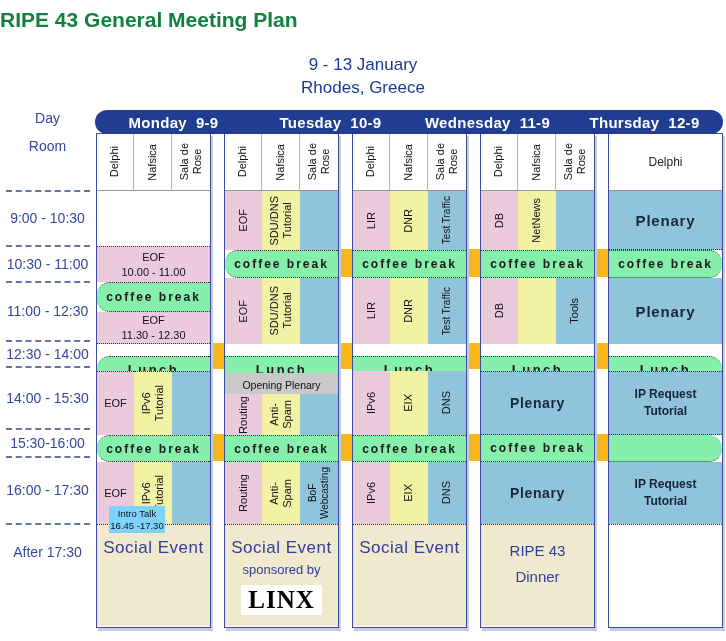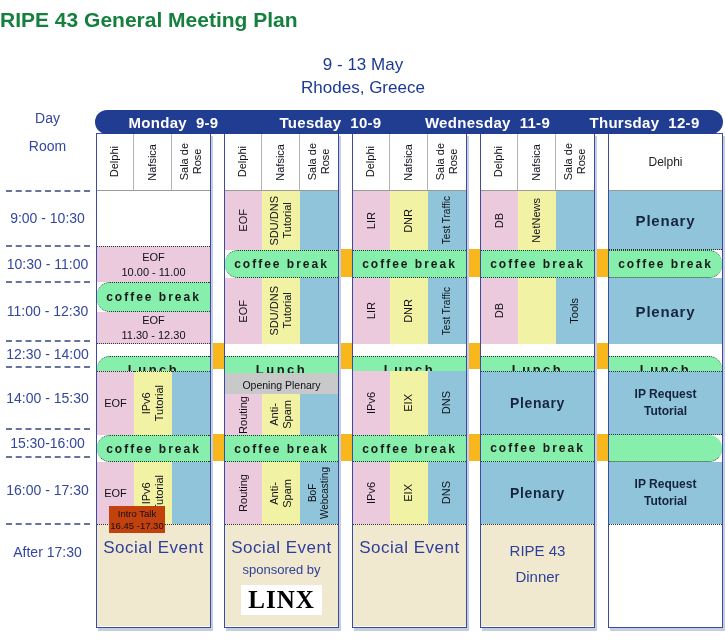--- a/index.html
+++ b/index.html
@@ -71,34 +71,34 @@
   .social{font-size:17px;color:#2e3f9a;letter-spacing:.5px;}
   .sponsored{font-size:13px;color:#2e3f9a;margin-top:4px;}
   .linx{margin-top:8px;background:#fff;color:#000;padding:1px 7px;
         font-family:"Liberation Serif","DejaVu Serif",serif;
         font-size:25px;font-weight:bold;letter-spacing:1px;}
   .dinner{font-size:15px;color:#2e3f9a;white-space:pre-line;text-align:center;
           line-height:1.75;}
   .restaurant{font-size:11.5px;font-weight:bold;font-style:italic;color:#2e3f9a;
               white-space:pre-line;text-align:center;line-height:1.4;margin-top:3px;}
   .intro{position:absolute;left:12px;top:372px;width:56px;height:27px;
-         background:#c2410c;z-index:4;display:flex;align-items:center;
+         background:#7dd3fc;z-index:4;display:flex;align-items:center;
          justify-content:center;}
   .intro span{font-size:9.5px;color:#101018;white-space:pre-line;text-align:center;
               line-height:1.25;}
   .roomname{font-size:12px;color:#222;}
 </style>
 </head>
 <body>
 
 <div class="canvas">
 
   <div class="title">RIPE 43 General Meeting Plan</div>
   <div class="subtitle">
-    <div>9 - 13 May</div>
+    <div>9 - 13 January</div>
     <div>Rhodes, Greece</div>
   </div>
 
   <div class="axis-label" style="top:110px">Day</div>
   <div class="axis-label" style="top:138px">Room</div>
   <div class="axis-label" style="top:210px">9:00 - 10:30</div>
   <div class="axis-label" style="top:256px">10:30 - 11:00</div>
   <div class="axis-label" style="top:303px">11:00 - 12:30</div>
   <div class="axis-label" style="top:346px">12:30 - 14:00</div>
   <div class="axis-label" style="top:390px">14:00 - 15:30</div>

